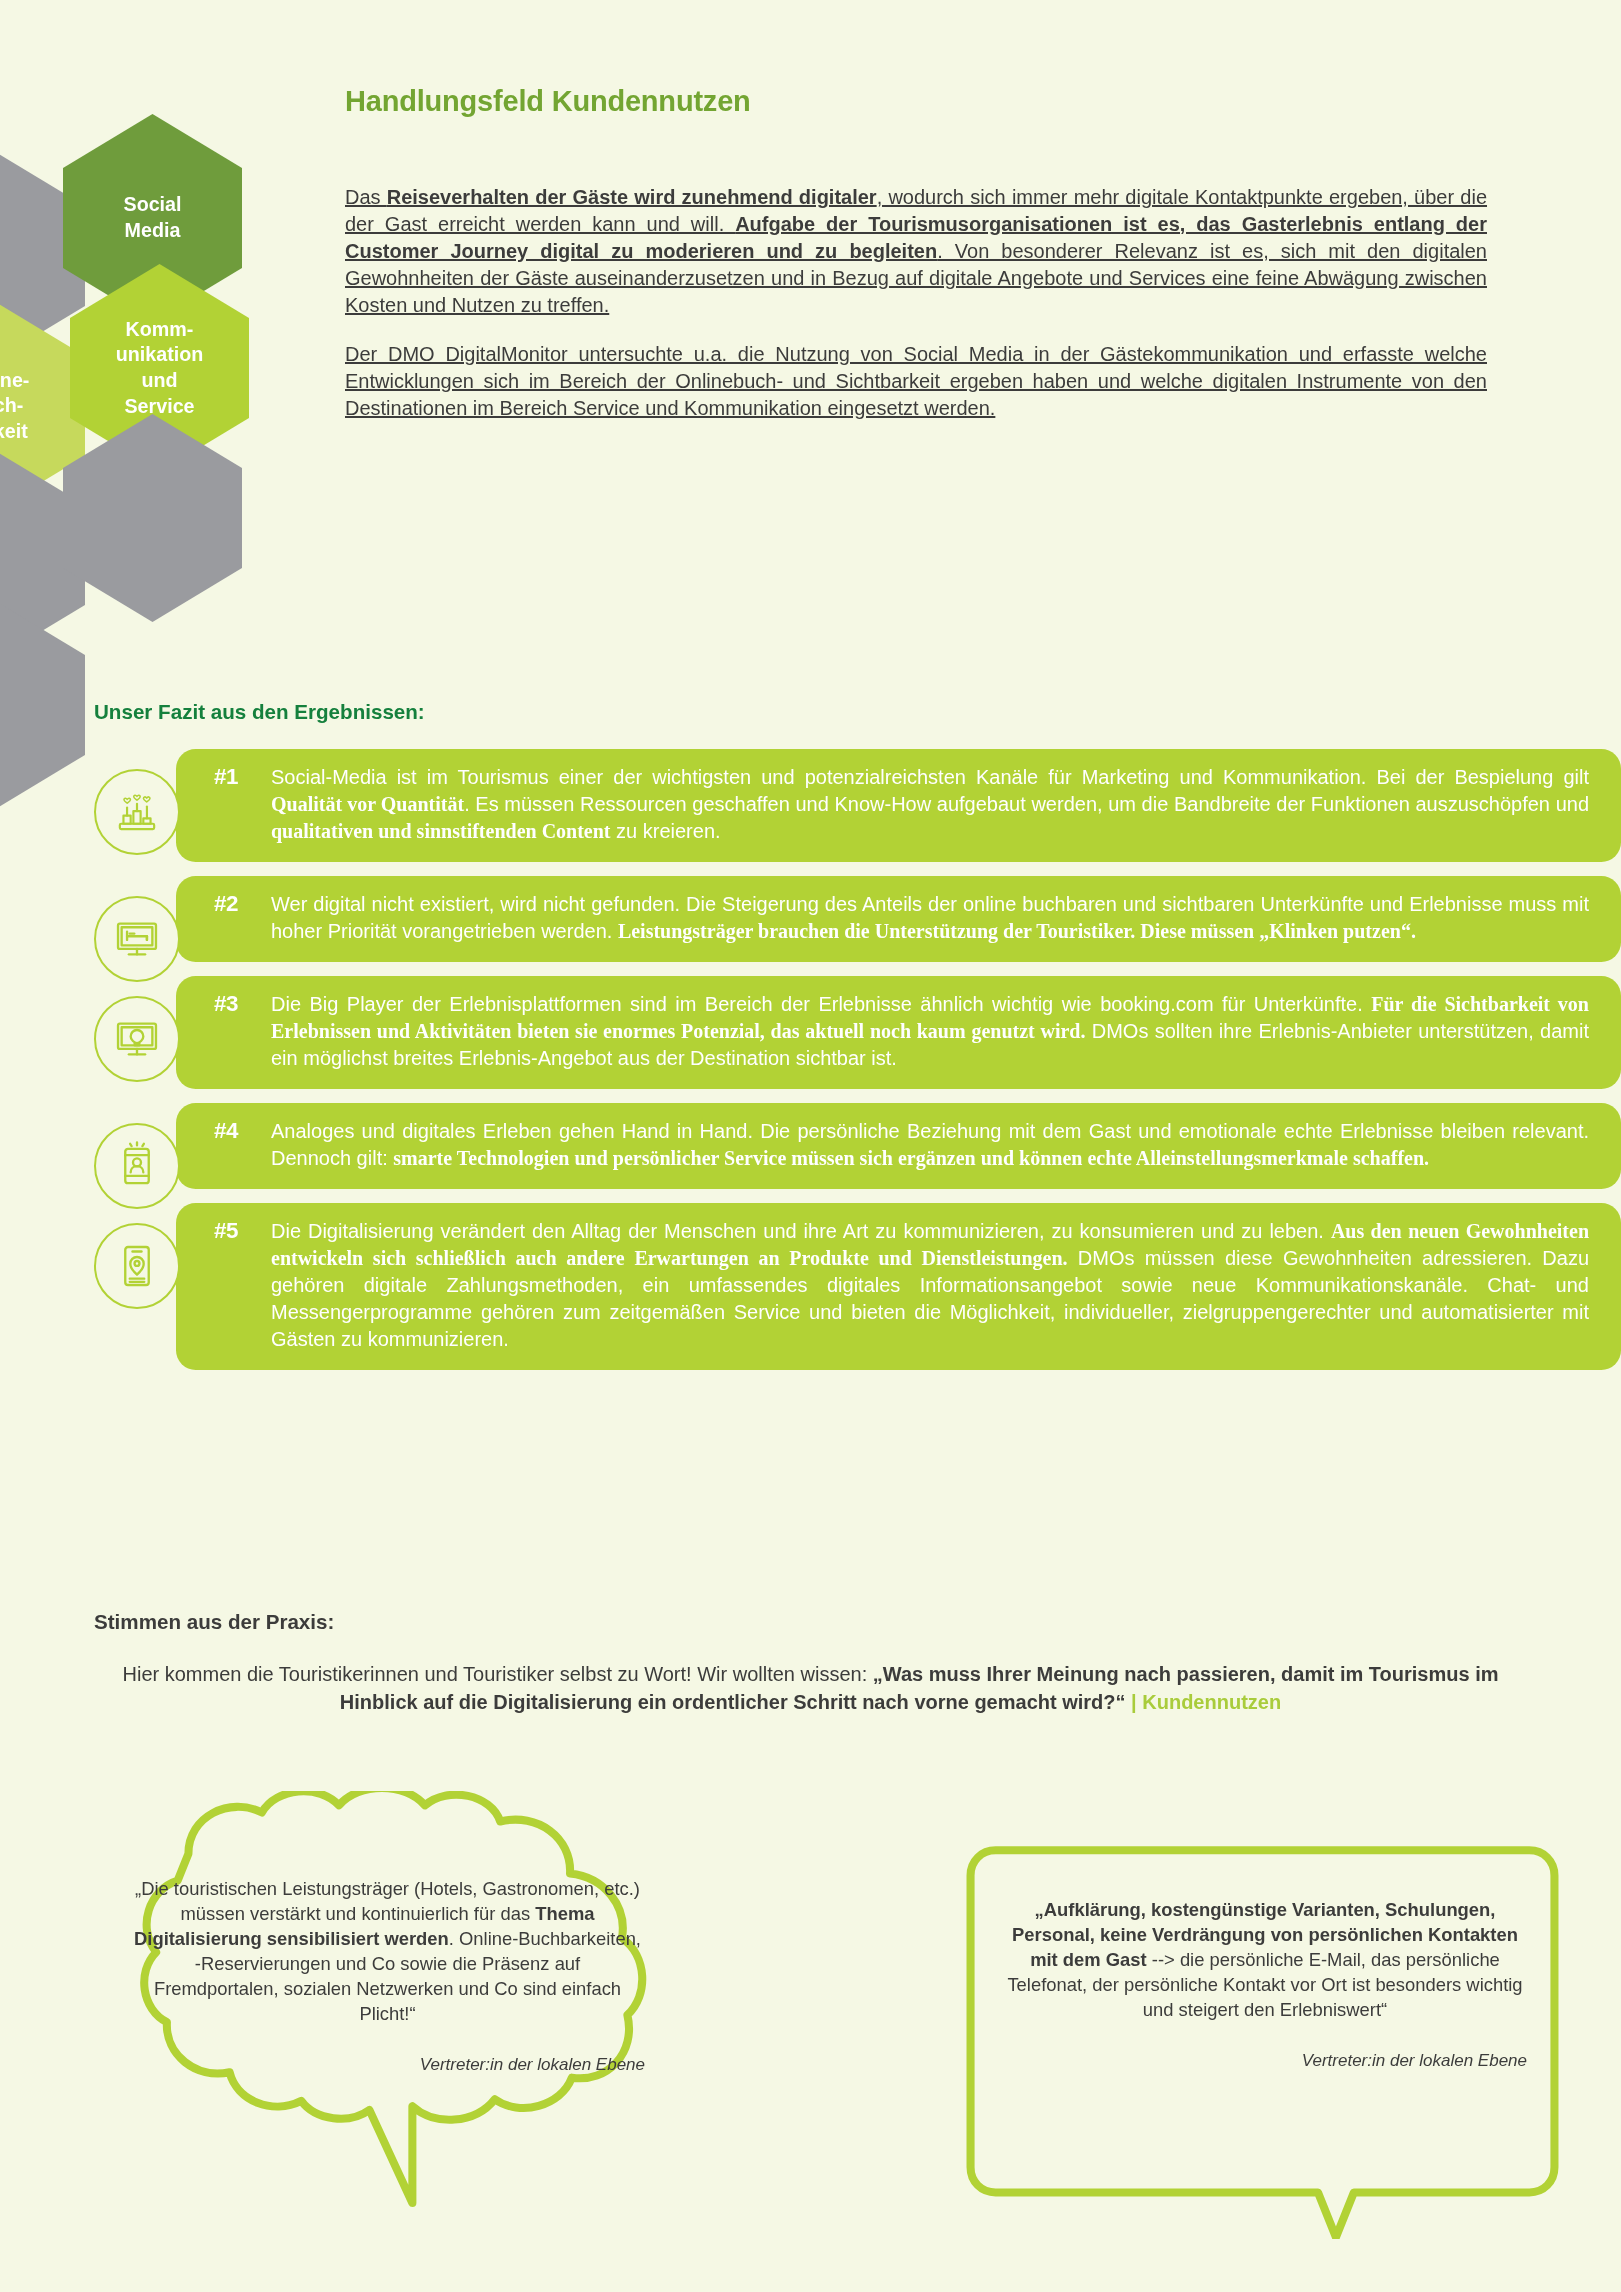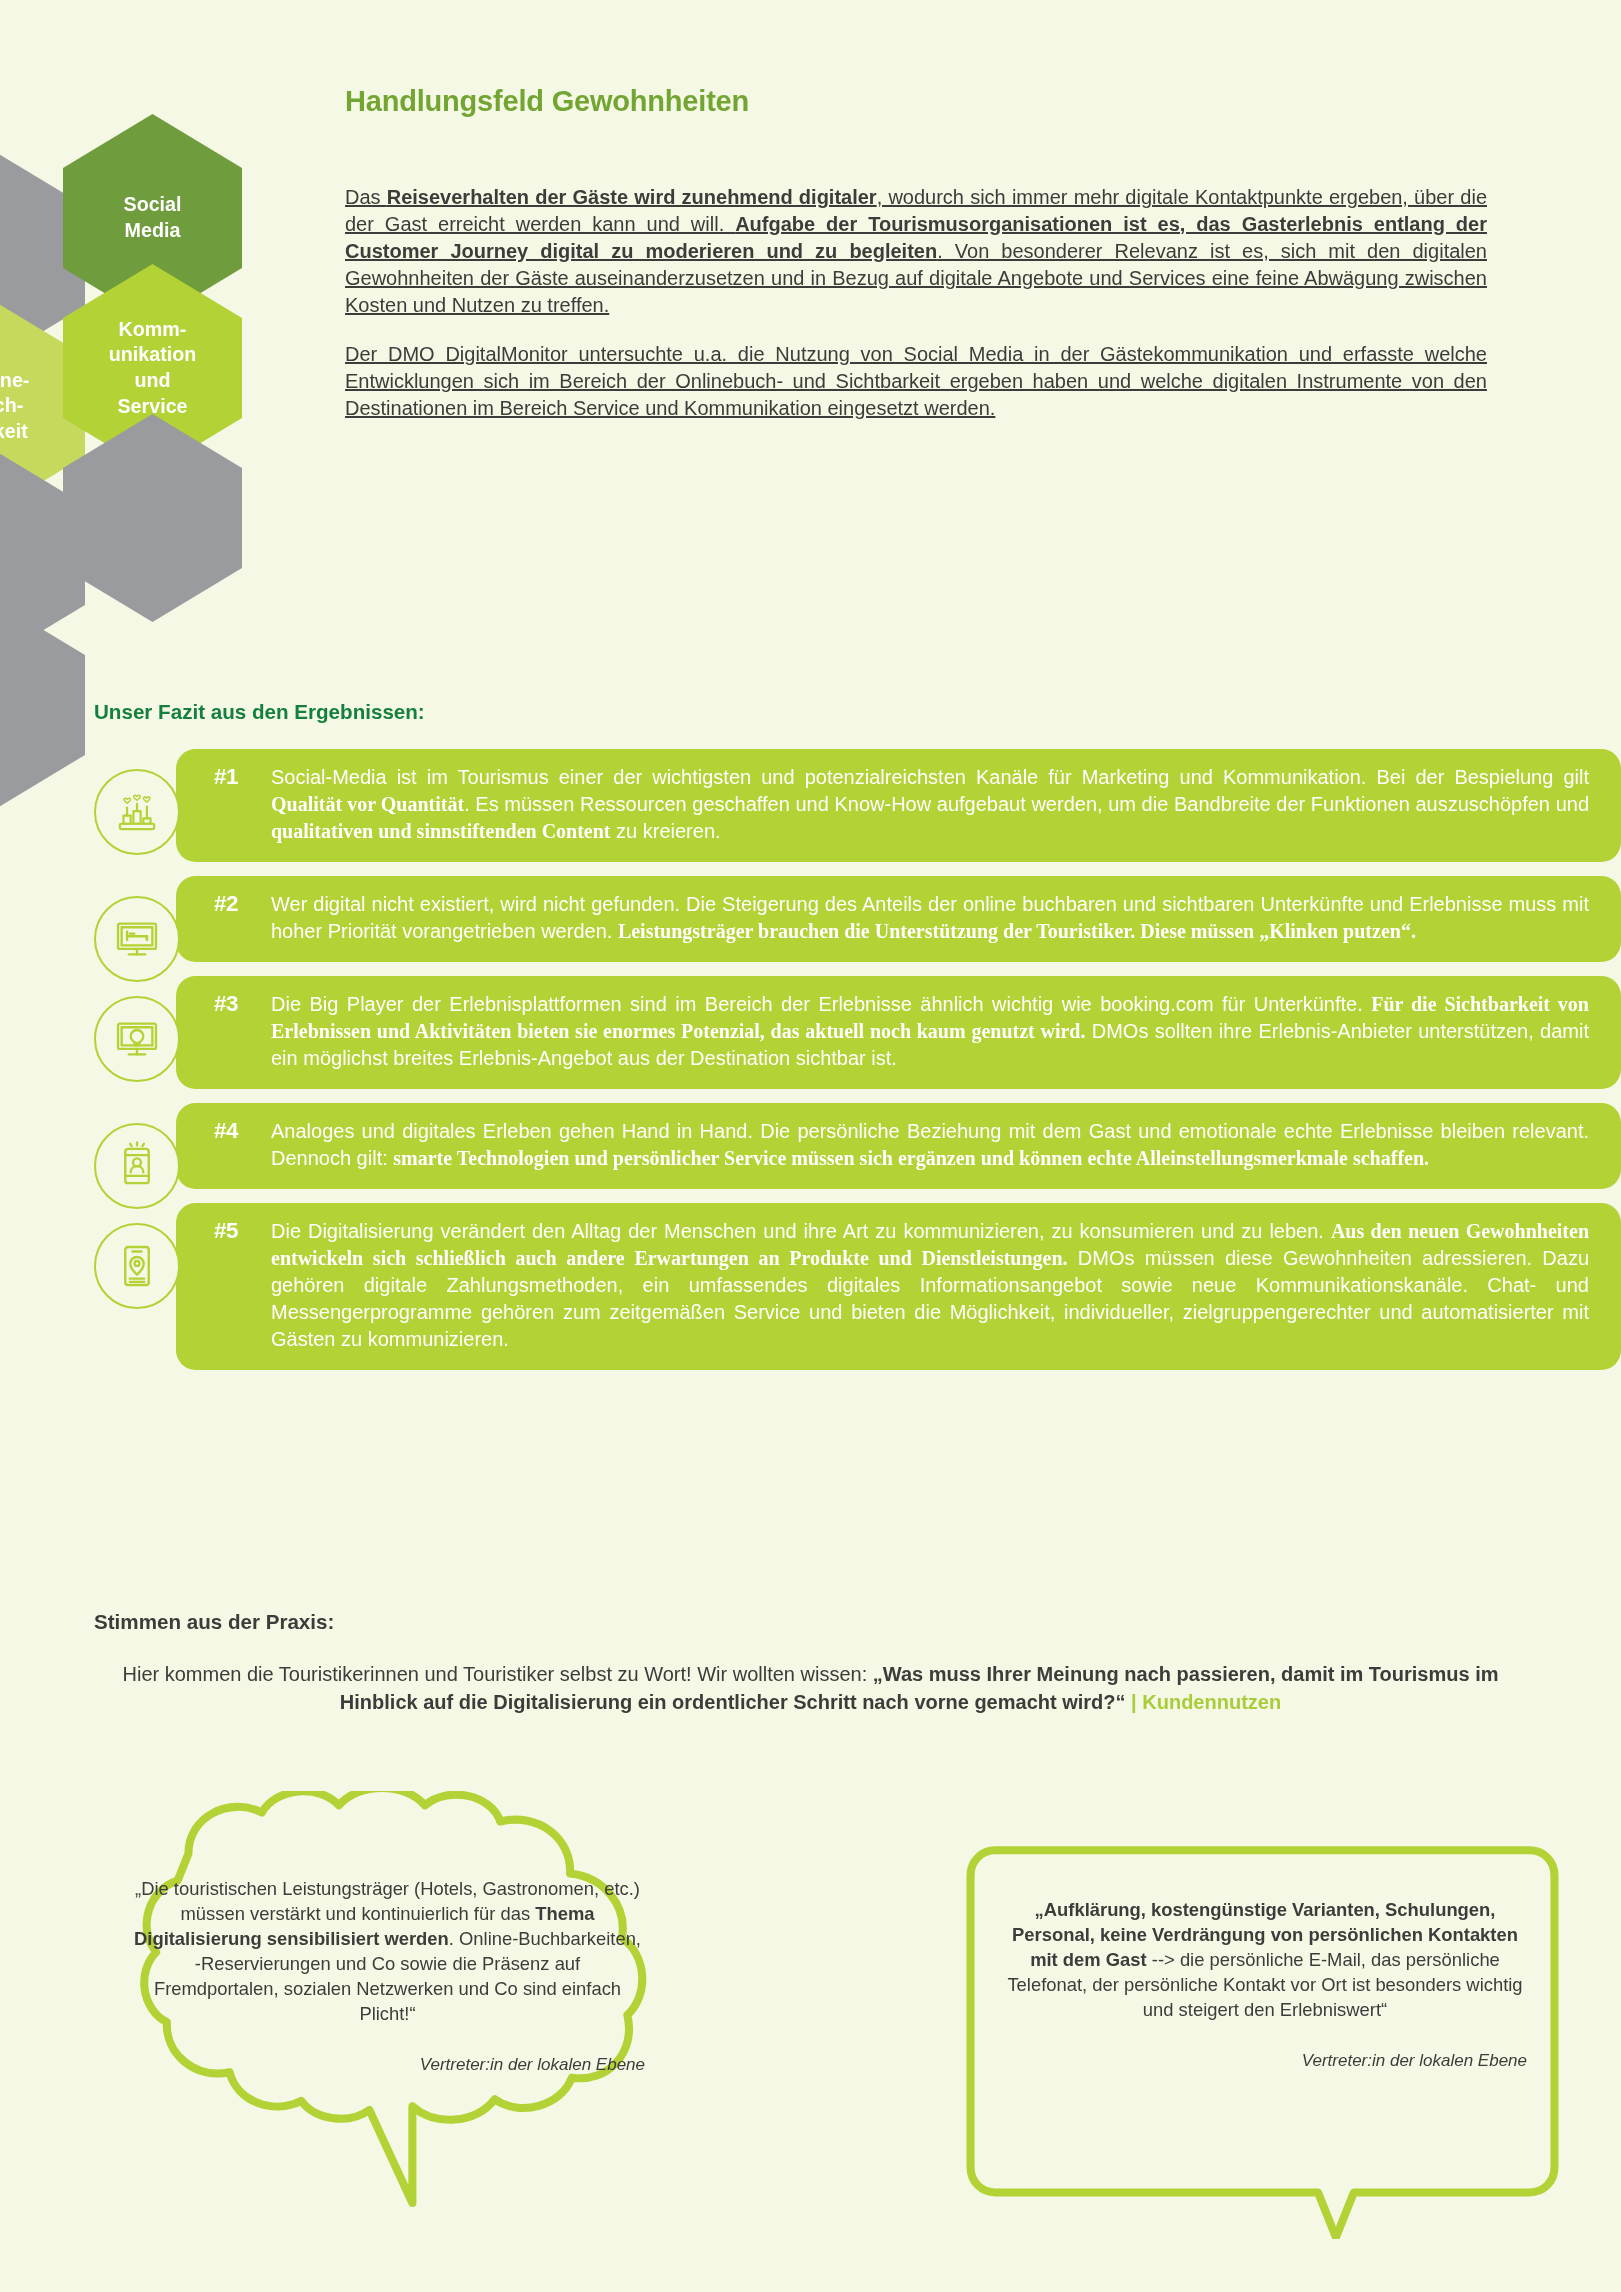--- a/index.html
+++ b/index.html
@@ -22,21 +22,21 @@
     display:flex;align-items:center;justify-content:center;
     text-align:center;
     color:#ffffff;
     font-weight:bold;
     font-size:19.7px;
     line-height:1.3;
   }
   .hex.grey{background:#9a9b9f;}
   .hex.darkgreen{background:#6f9c3c;}
   .hex.lightgreen{background:#c6d95c;}
-  .hex.midgreen{background:#b2d235;}
+  .hex.midgreen{background:#b2d235;margin-left:7px;}
   .hex-h1{left:0px;  top:0px;}
   .hex-h2{left:157px;top:-38px;align-items:center;}
   .hex-h3{left:0px;  top:150px;}
   .hex-h4{left:157px;top:112px;}
   .hex-h5{left:0px;  top:299px;}
   .hex-h6{left:157px;top:262px;}
   .hex-h7{left:0px;  top:449px;}
 
   
   .title{
@@ -137,21 +137,21 @@
       <span>Online-<br>Buch-<br>barkeit</span>
     </div>
     <div class="hex midgreen hex-h4">
       <span>Komm-<br>unikation<br>und<br>Service</span>
     </div>
     <div class="hex grey hex-h5"></div>
     <div class="hex grey hex-h6"></div>
     <div class="hex grey hex-h7"></div>
   </div>
 
-  <div class="title">Handlungsfeld Gewohnheiten</div>
+  <div class="title">Handlungsfeld Kundennutzen</div>
 
   <div class="intro">
     <p>Das <b>Reiseverhalten der Gäste wird zunehmend digitaler</b>, wodurch sich immer mehr digitale Kontaktpunkte ergeben, über die der Gast erreicht werden kann und will. <b>Aufgabe der Tourismusorganisationen ist es, das Gasterlebnis entlang der Customer Journey digital zu moderieren und zu begleiten</b>. Von besonderer Relevanz ist es, sich mit den digitalen Gewohnheiten der Gäste auseinanderzusetzen und in Bezug auf digitale Angebote und Services eine feine Abwägung zwischen Kosten und Nutzen zu treffen.</p>
     <p>Der DMO DigitalMonitor untersuchte u.a. die Nutzung von Social Media in der Gästekommunikation und erfasste welche Entwicklungen sich im Bereich der Onlinebuch- und Sichtbarkeit ergeben haben und welche digitalen Instrumente von den Destinationen im Bereich Service und Kommunikation eingesetzt werden.</p>
   </div>
 
   <div class="fazit-heading">Unser Fazit aus den Ergebnissen:</div>
 
   <div class="boxes">
 

